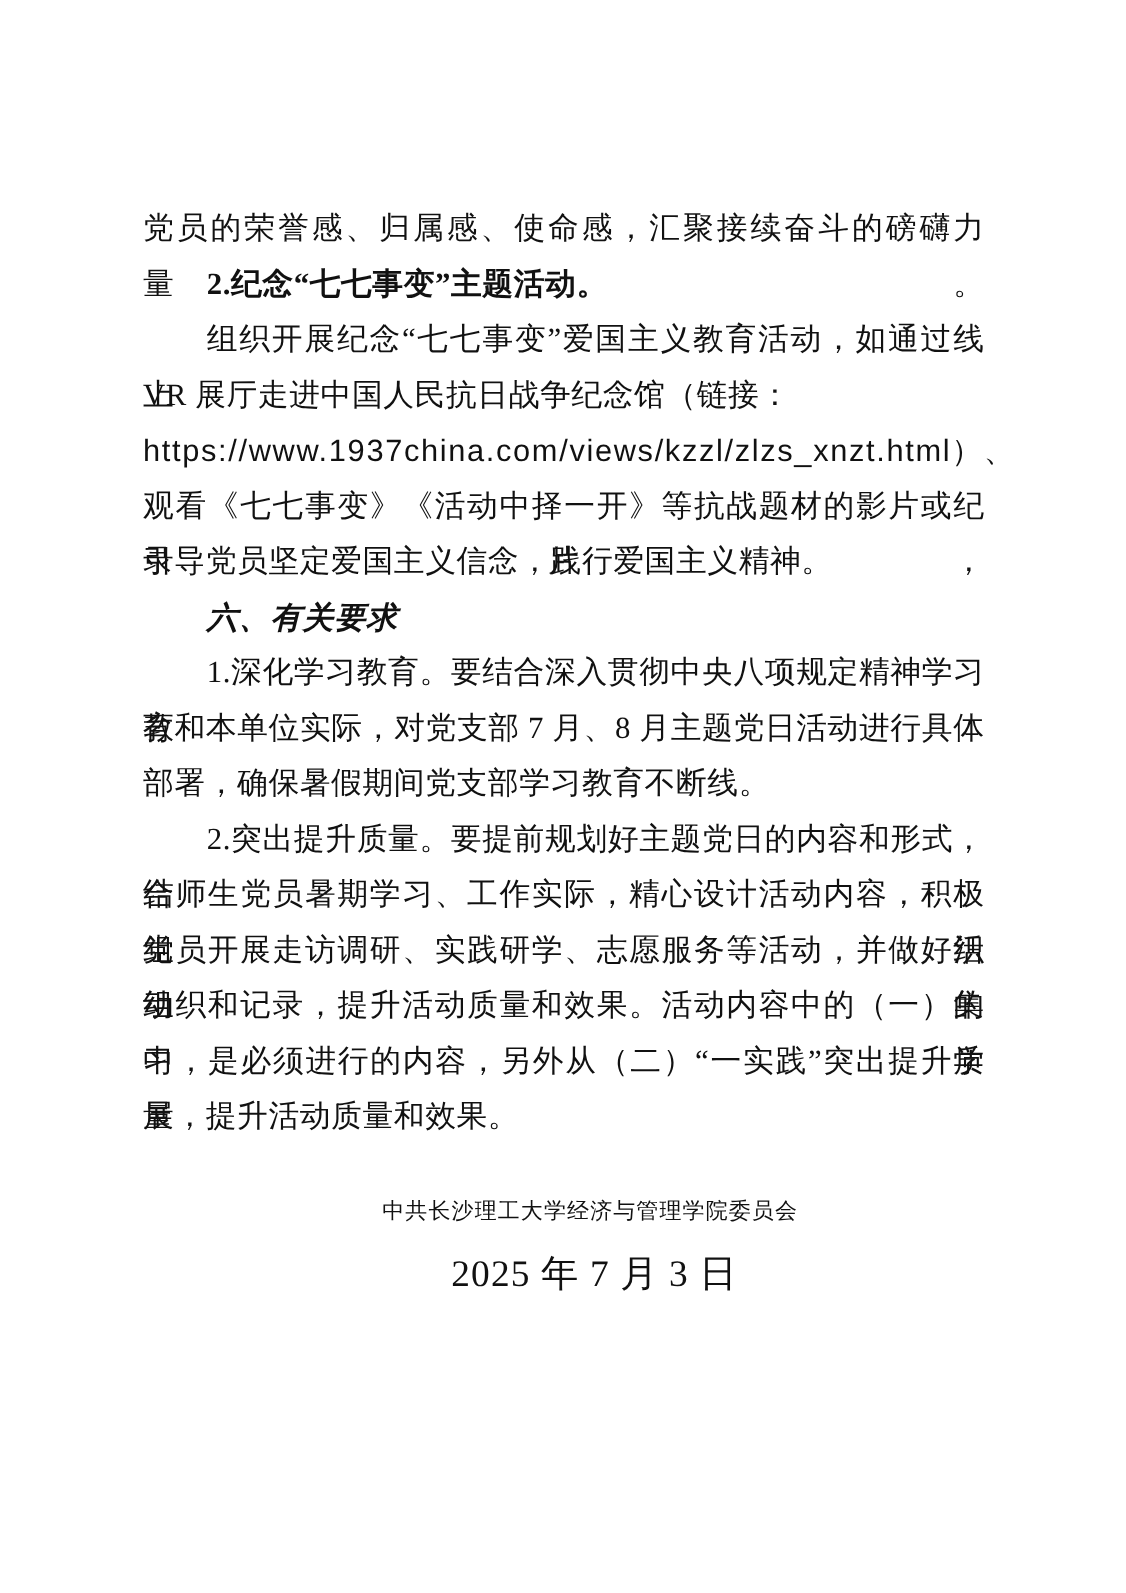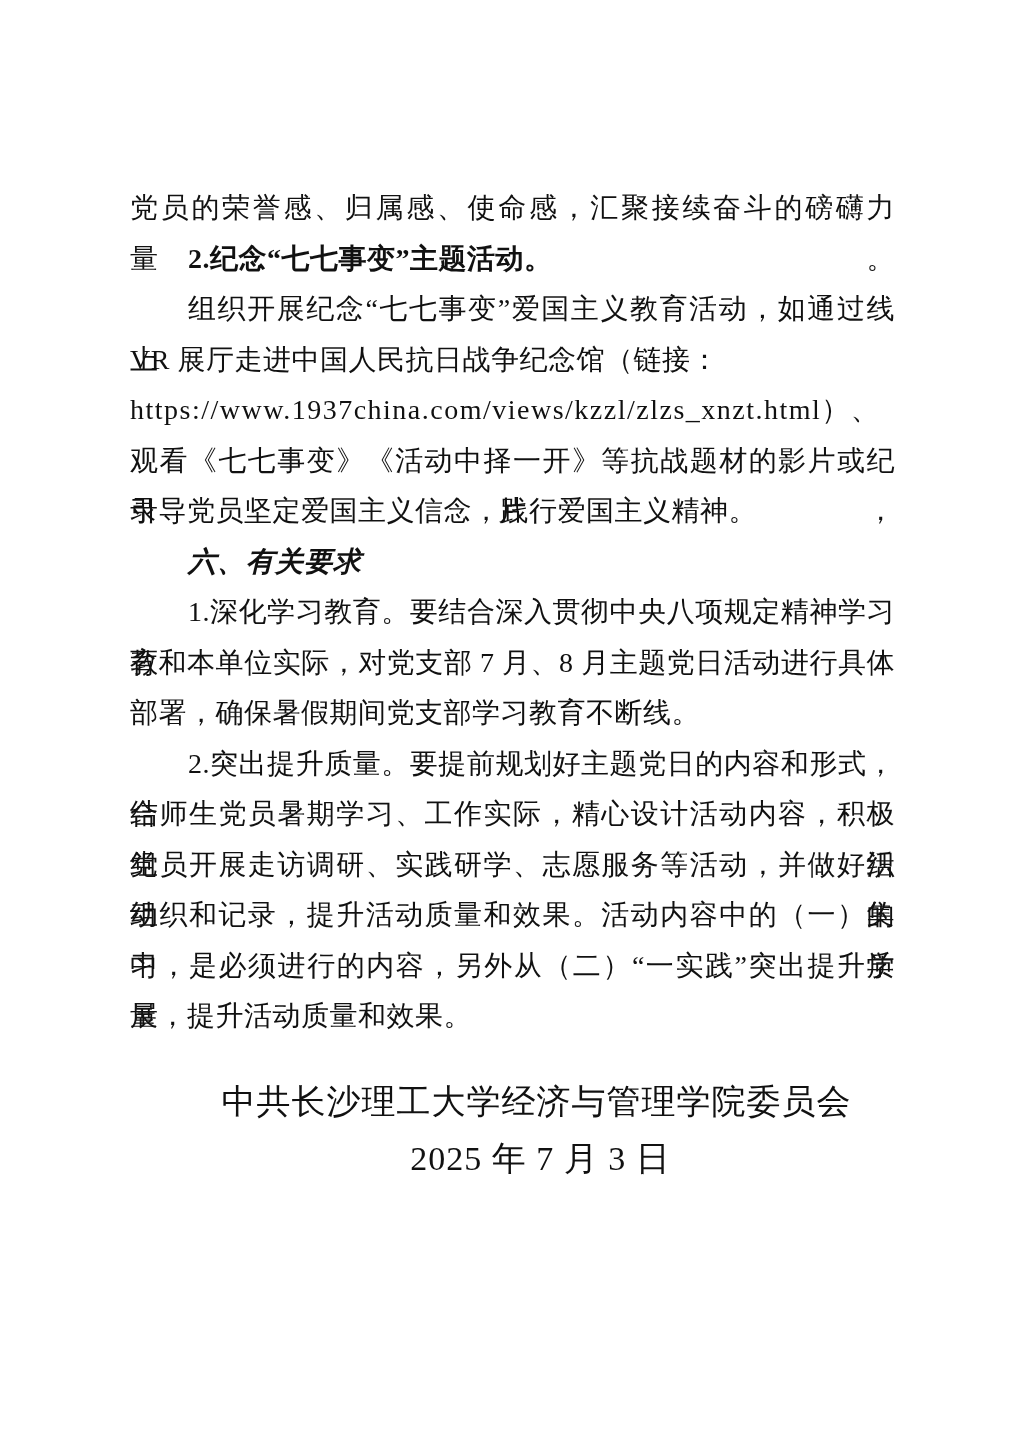--- a/index.html
+++ b/index.html
@@ -38,32 +38,32 @@
   }
   .indent { text-indent: 58px; }
   .bold-kai { font-weight: bold; }
   .hei {
     font-family: "Liberation Sans", "DejaVu Sans", sans-serif;
     font-weight: bold;
     letter-spacing: 1px;
     font-style: italic;
   }
   .url-line {
-    font-family: Liberation Serif, serif;
+    font-family: Liberation Sans, sans-serif;
     letter-spacing: 1.5px;
   }
   .sig-block {
     position: absolute;
     left: 130px;
     top: 1073px;
     width: 765px;
     text-align: center;
   }
   .sig-line {
-    font-size: 34px;
+    font-size: 20px;
     line-height: 57px;
     height: 57px;
     transform: translateX(24px);
     letter-spacing: 1px;
   }
   .date-line {
     font-size: 34px;
     line-height: 57px;
     height: 57px;
     transform: translateX(28px);

